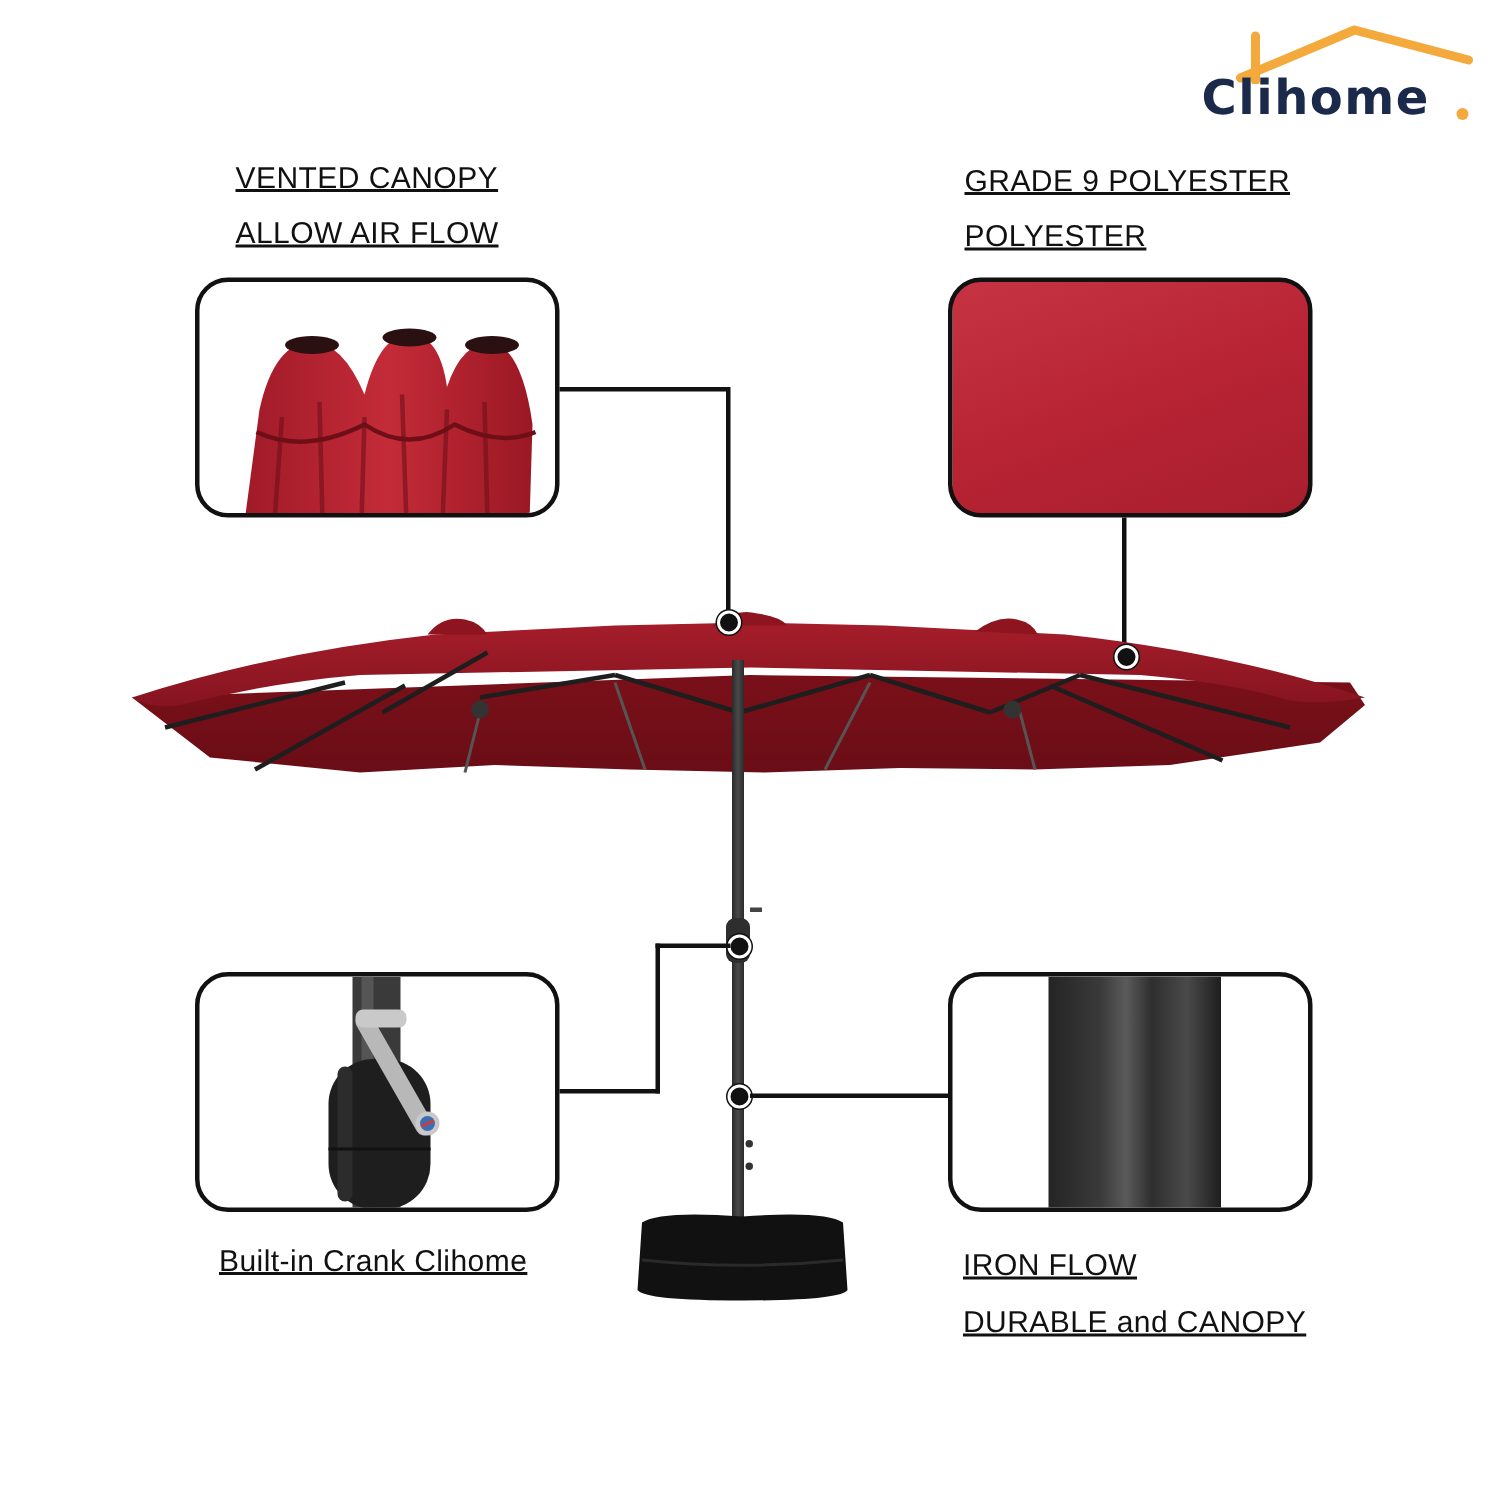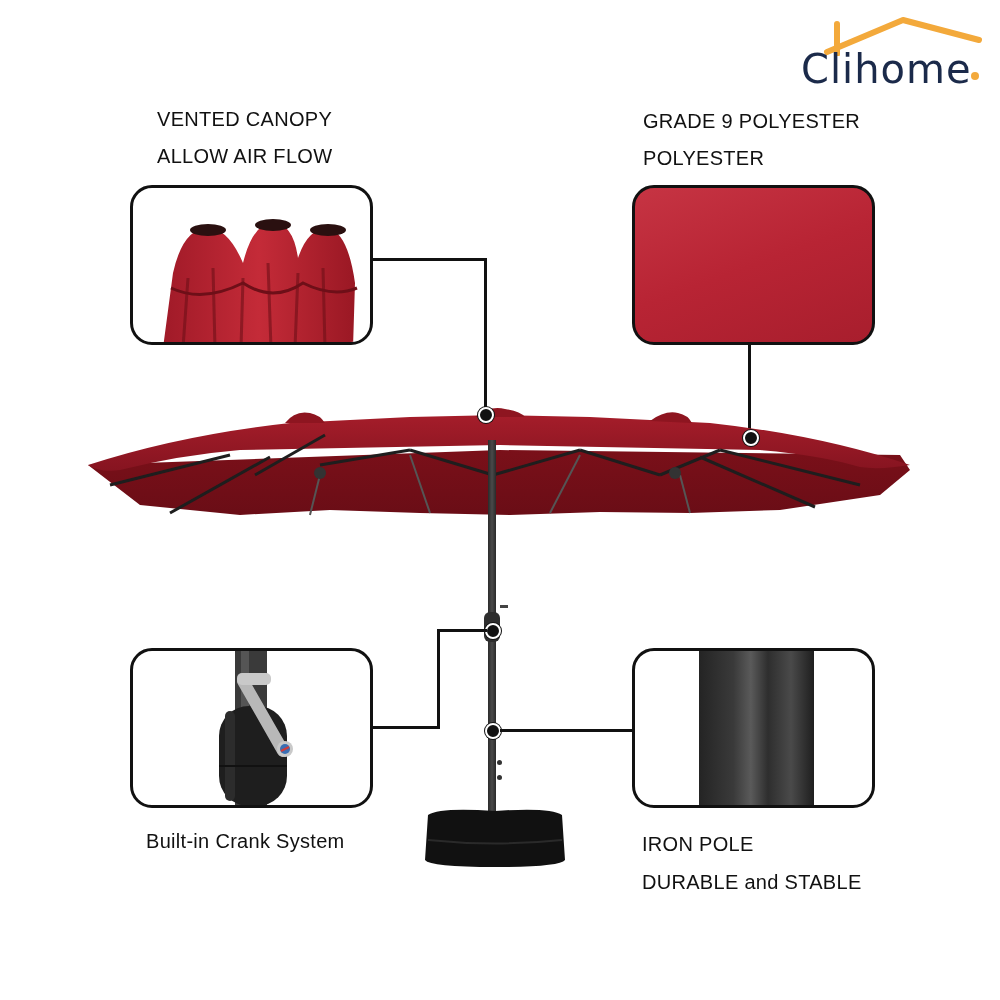--- a/index.html
+++ b/index.html
@@ -1,24 +1,24 @@
 <!DOCTYPE html>
 <html><head>
 <meta charset="utf-8">
 <style>
   html, body { margin:0; padding:0; background:#ffffff; }
   body { width:1000px; height:1000px; position:relative; overflow:hidden; font-family:"Liberation Sans", sans-serif; color:#111; }
   .abs { position:absolute; }
-  .label { font-size:20px; letter-spacing:0.3px; color:#111; white-space:nowrap; }
+  .label { font-size:20px; letter-spacing:0.3px; color:#111; white-space:nowrap;text-decoration:underline; }
   .box { position:absolute; border:3px solid #111; border-radius:22px; overflow:hidden; background:#fff; box-sizing:border-box; }
   .line { position:absolute; background:#111; }
   .dot { position:absolute; width:12px; height:12px; border-radius:50%; background:#111; border:2px solid #fff; box-shadow:0 0 0 1px #111; }
   
   .logo { position:absolute; left:795px; top:10px; width:200px; height:80px; }
-  .logo-text { position:absolute; left:6px; top:36px; font-size:40px; font-weight:normal; color:#1b2a4a; letter-spacing:1px; font-family:"DejaVu Sans", sans-serif; }
+  .logo-text { position:absolute; left:6px; top:36px; font-size:32px; font-weight:bold; color:#1b2a4a; letter-spacing:1px; font-family:"DejaVu Sans", sans-serif; }
   .logo-dot { position:absolute; left:176px; top:62px; width:8px; height:8px; border-radius:50%; background:#f3a93b; }
 </style>
 </head>
 <body>
 
 <div class="logo">
   <svg class="abs" style="left:28px;top:4px" width="160" height="42" viewBox="0 0 160 42">
     <polyline points="4,38 80,6 156,26" fill="none" stroke="#f3a93b" stroke-width="6" stroke-linecap="round" stroke-linejoin="round"></polyline>
     <line x1="14" y1="10" x2="14" y2="40" stroke="#f3a93b" stroke-width="6" stroke-linecap="round"></line>
   </svg>
@@ -139,15 +139,15 @@
     <circle cx="152" cy="98" r="8" fill="#c9c9c9"></circle>
     <circle cx="152" cy="98" r="5" fill="#3b6fb3"></circle>
     <path d="M148 100 L156 96" stroke="#d23a3a" stroke-width="2"></path>
   </svg>
 </div>
 
 <div class="box" style="left:632px;top:648px;width:243px;height:160px">
   <div class="abs" style="left:64px;top:0;width:115px;height:160px;background:linear-gradient(90deg,#242424 0%,#3a3a3a 30%,#5a5a5a 45%,#2e2e2e 60%,#4a4a4a 80%,#1e1e1e 100%)"></div>
 </div>
 
-<div class="abs label" style="left:146px;top:830px">Built-in Crank System</div>
-<div class="abs label" style="left:642px;top:833px">IRON POLE</div>
-<div class="abs label" style="left:642px;top:871px">DURABLE and STABLE</div>
+<div class="abs label" style="left:146px;top:830px">Built-in Crank Clihome</div>
+<div class="abs label" style="left:642px;top:833px">IRON FLOW</div>
+<div class="abs label" style="left:642px;top:871px">DURABLE and CANOPY</div>
 
 </body></html>

